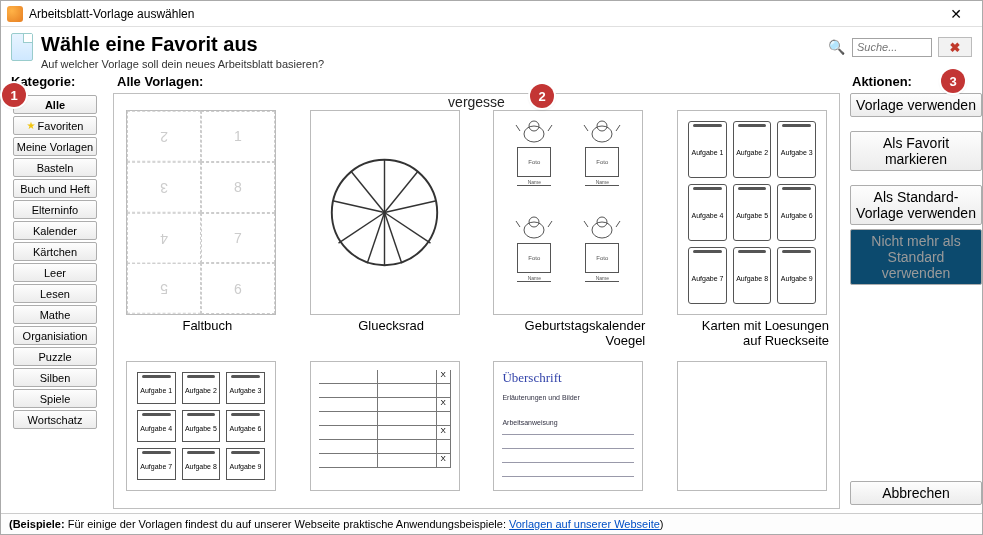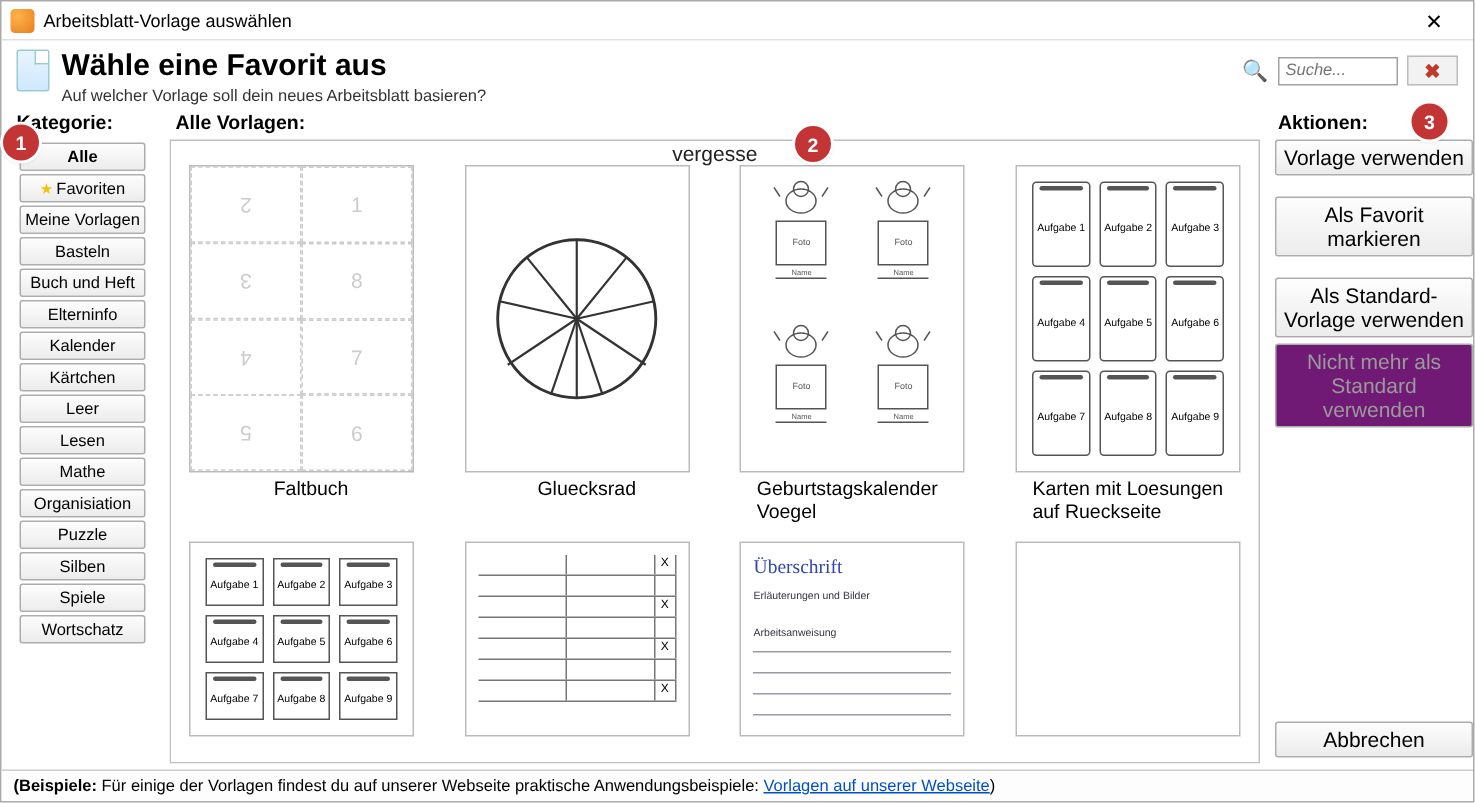--- a/index.html
+++ b/index.html
@@ -35,26 +35,26 @@
   .star { color: #f1c40f; margin-right: 2px; font-size: 10px; }
   
   
   .tpl-col { display:flex; flex-direction:column; overflow:hidden; }
   .tpl-scroll { flex:1 1 auto; border: 1px solid #bfbfbf; background:#fff; overflow-y:auto; position:relative; padding: 10px 10px 0 10px; }
   .vergessen { position:absolute; top:0; left:0; right:0; text-align:center; font-size:14px; color:#222; }
   .tpl-row { display:flex; gap:30px; margin-top:6px; margin-bottom:12px; justify-content:flex-start; }
   .tpl-item { display:flex; flex-direction:column; align-items:center; width:155px; }
   .thumb { width:150px; height:205px; border:1px solid #bbb; background:#fff; position:relative; display:flex; align-items:center; justify-content:center; }
   .thumb.short { height:130px; }
-  .tpl-label { font-size:13px; text-align:left; margin-top:4px; line-height:1.15; max-width:160px;margin-left:13px; }
+  .tpl-label { font-size:13px; text-align:right; margin-top:4px; line-height:1.15; max-width:160px;margin-left:13px; }
   
   
   .act-col { display:flex; flex-direction:column; align-items:flex-start; padding-left:6px;}
   .act-btn { width:132px; min-height:20px; font-size:14px; background:linear-gradient(#fdfdfd,#ececec); border:1px solid #adadad; border-radius:2px; cursor:pointer; margin-bottom:14px; padding:3px 4px; }
-  .act-btn.disabled { color:#9a9a9a; background:#701a75; cursor:default;}
+  .act-btn.disabled { color:#9a9a9a; background:#0c4a6e; cursor:default;}
   .act-gap { flex:1 1 auto; }
   
   
   .badge { position:absolute; width:24px; height:24px; border-radius:50%; background:#c33534; color:#fff; font-weight:700; font-size:13px; display:flex; align-items:center; justify-content:center; box-shadow:0 0 0 2px #fff,0 1px 3px rgba(0,0,0,.3); z-index:50;}
   .badge1 { left:2px; top:83px; }
   .badge2 { left:530px; top:84px; }
   .badge3 { right:18px; top:69px; }
   
   
   .footer { border-top:1px solid #ccc; padding:4px 8px; font-size:11px; background:#fdfdfd; }

